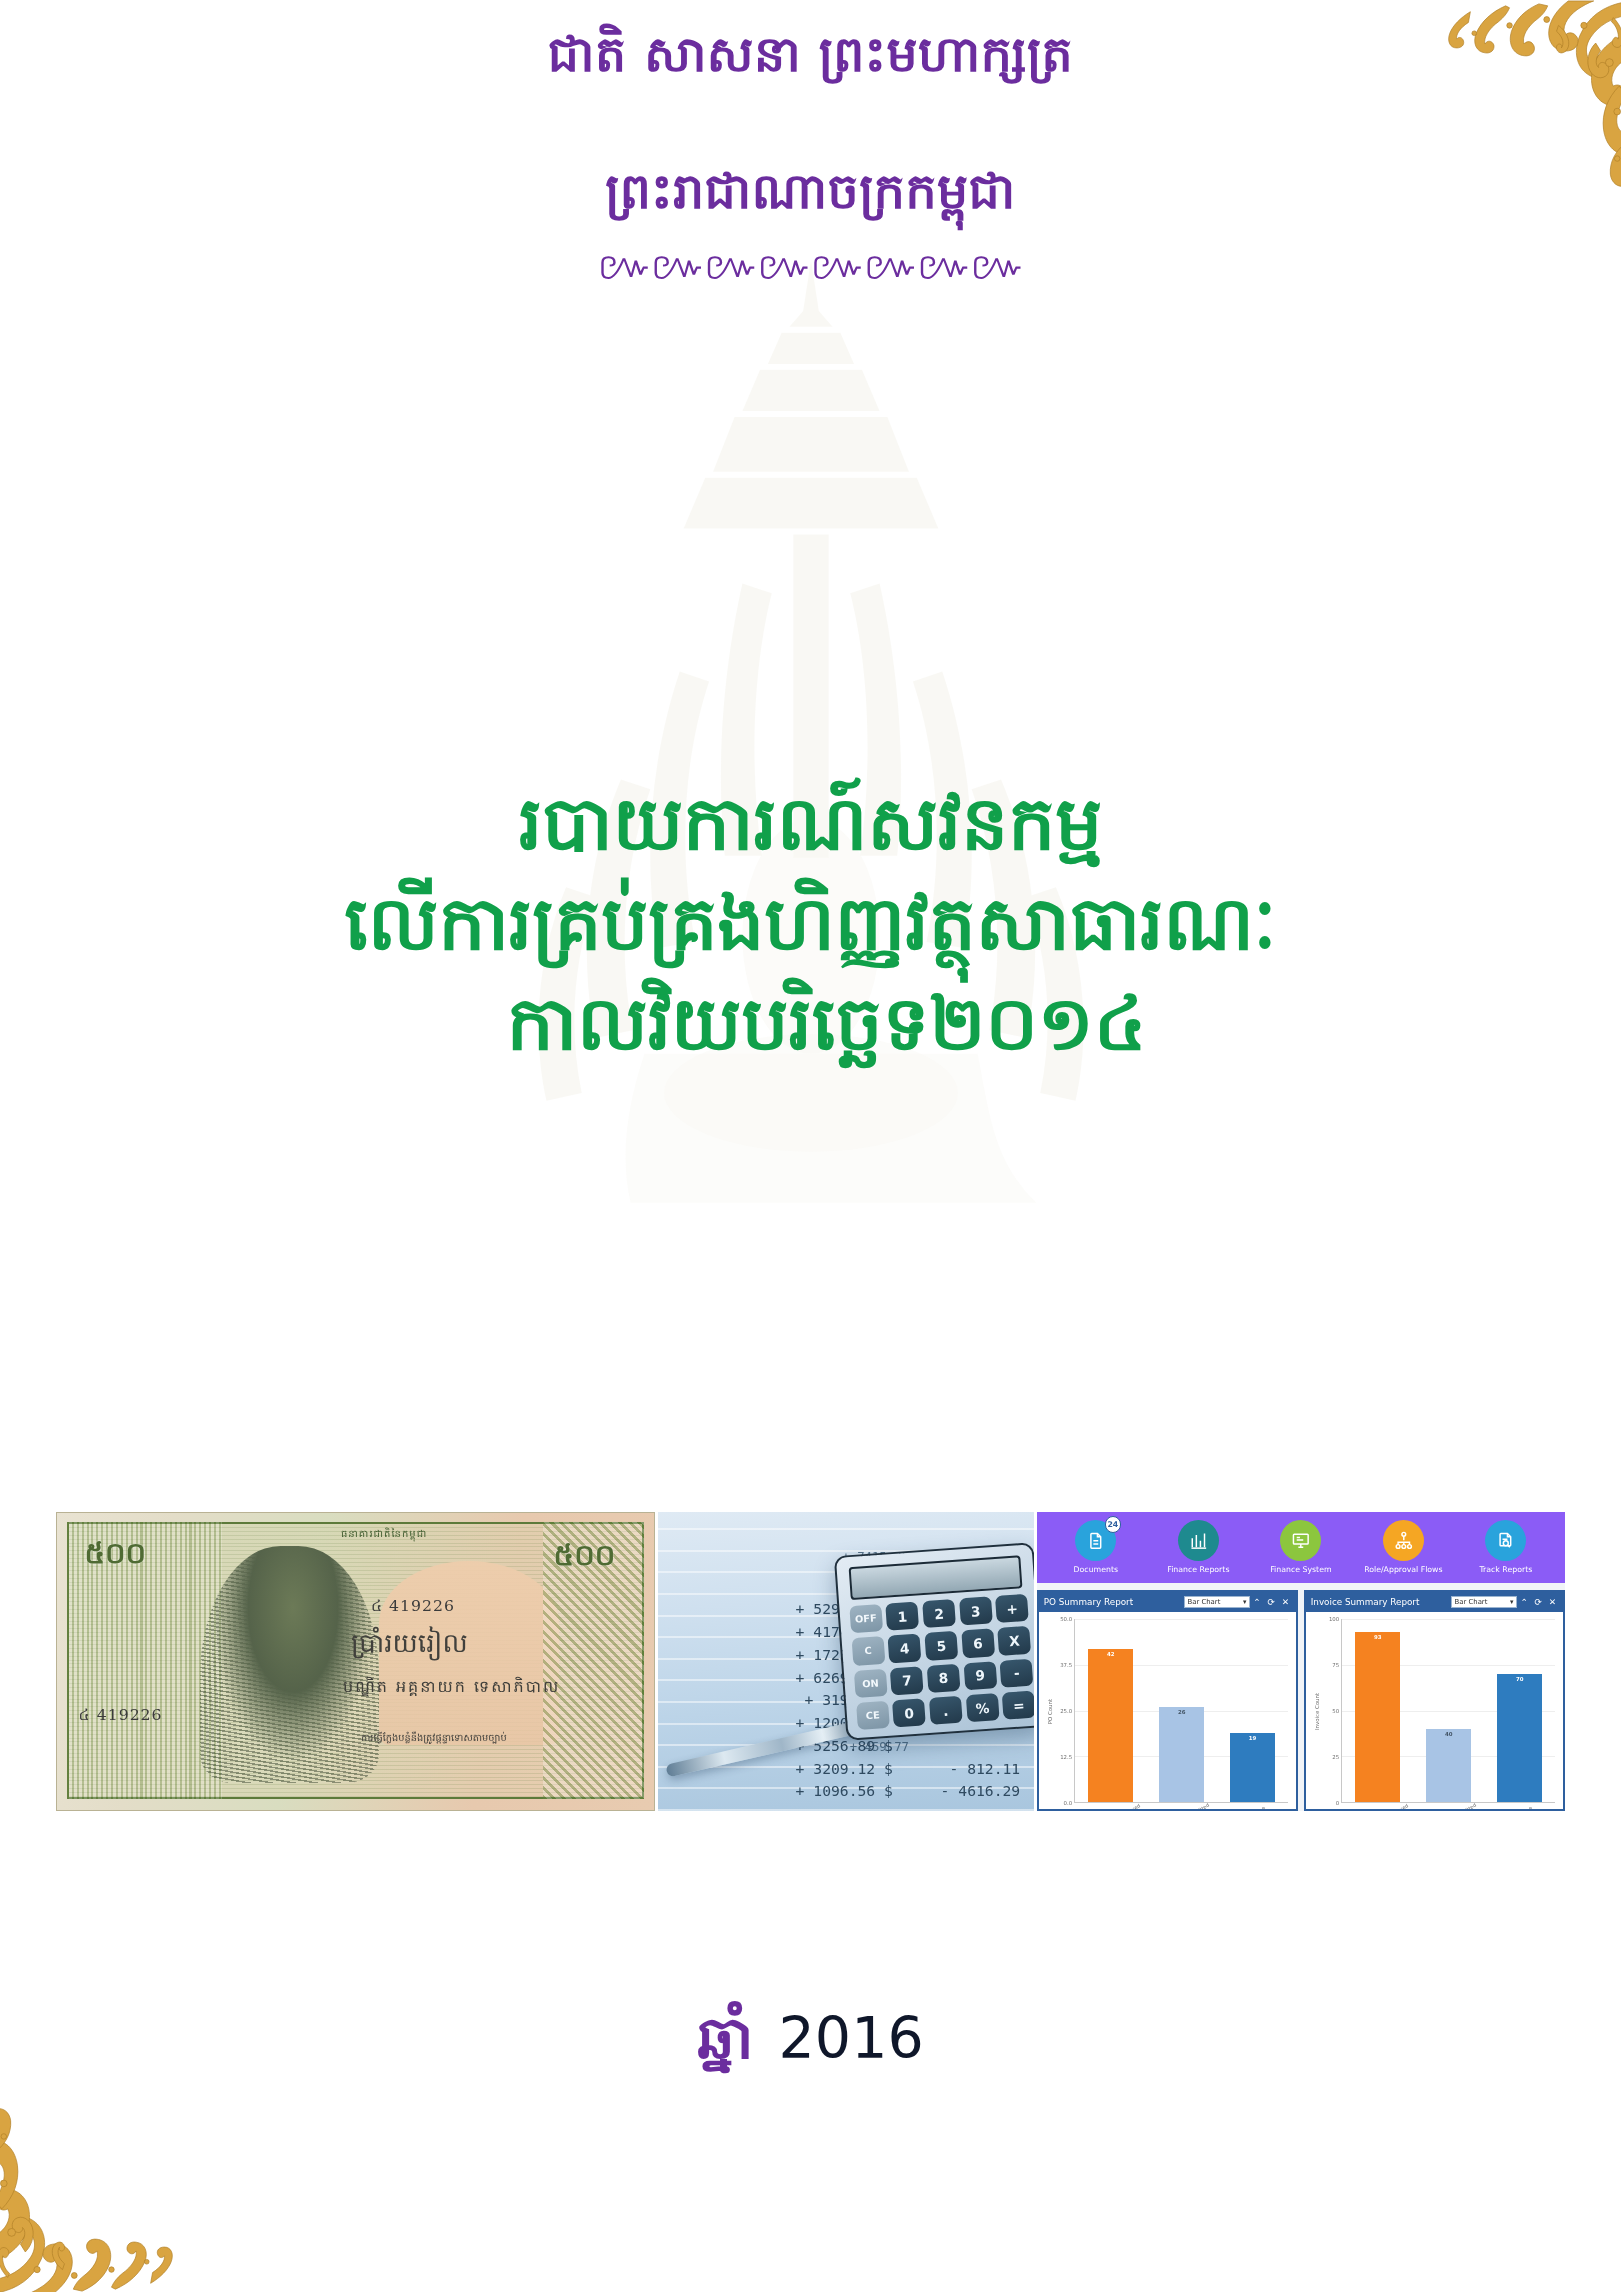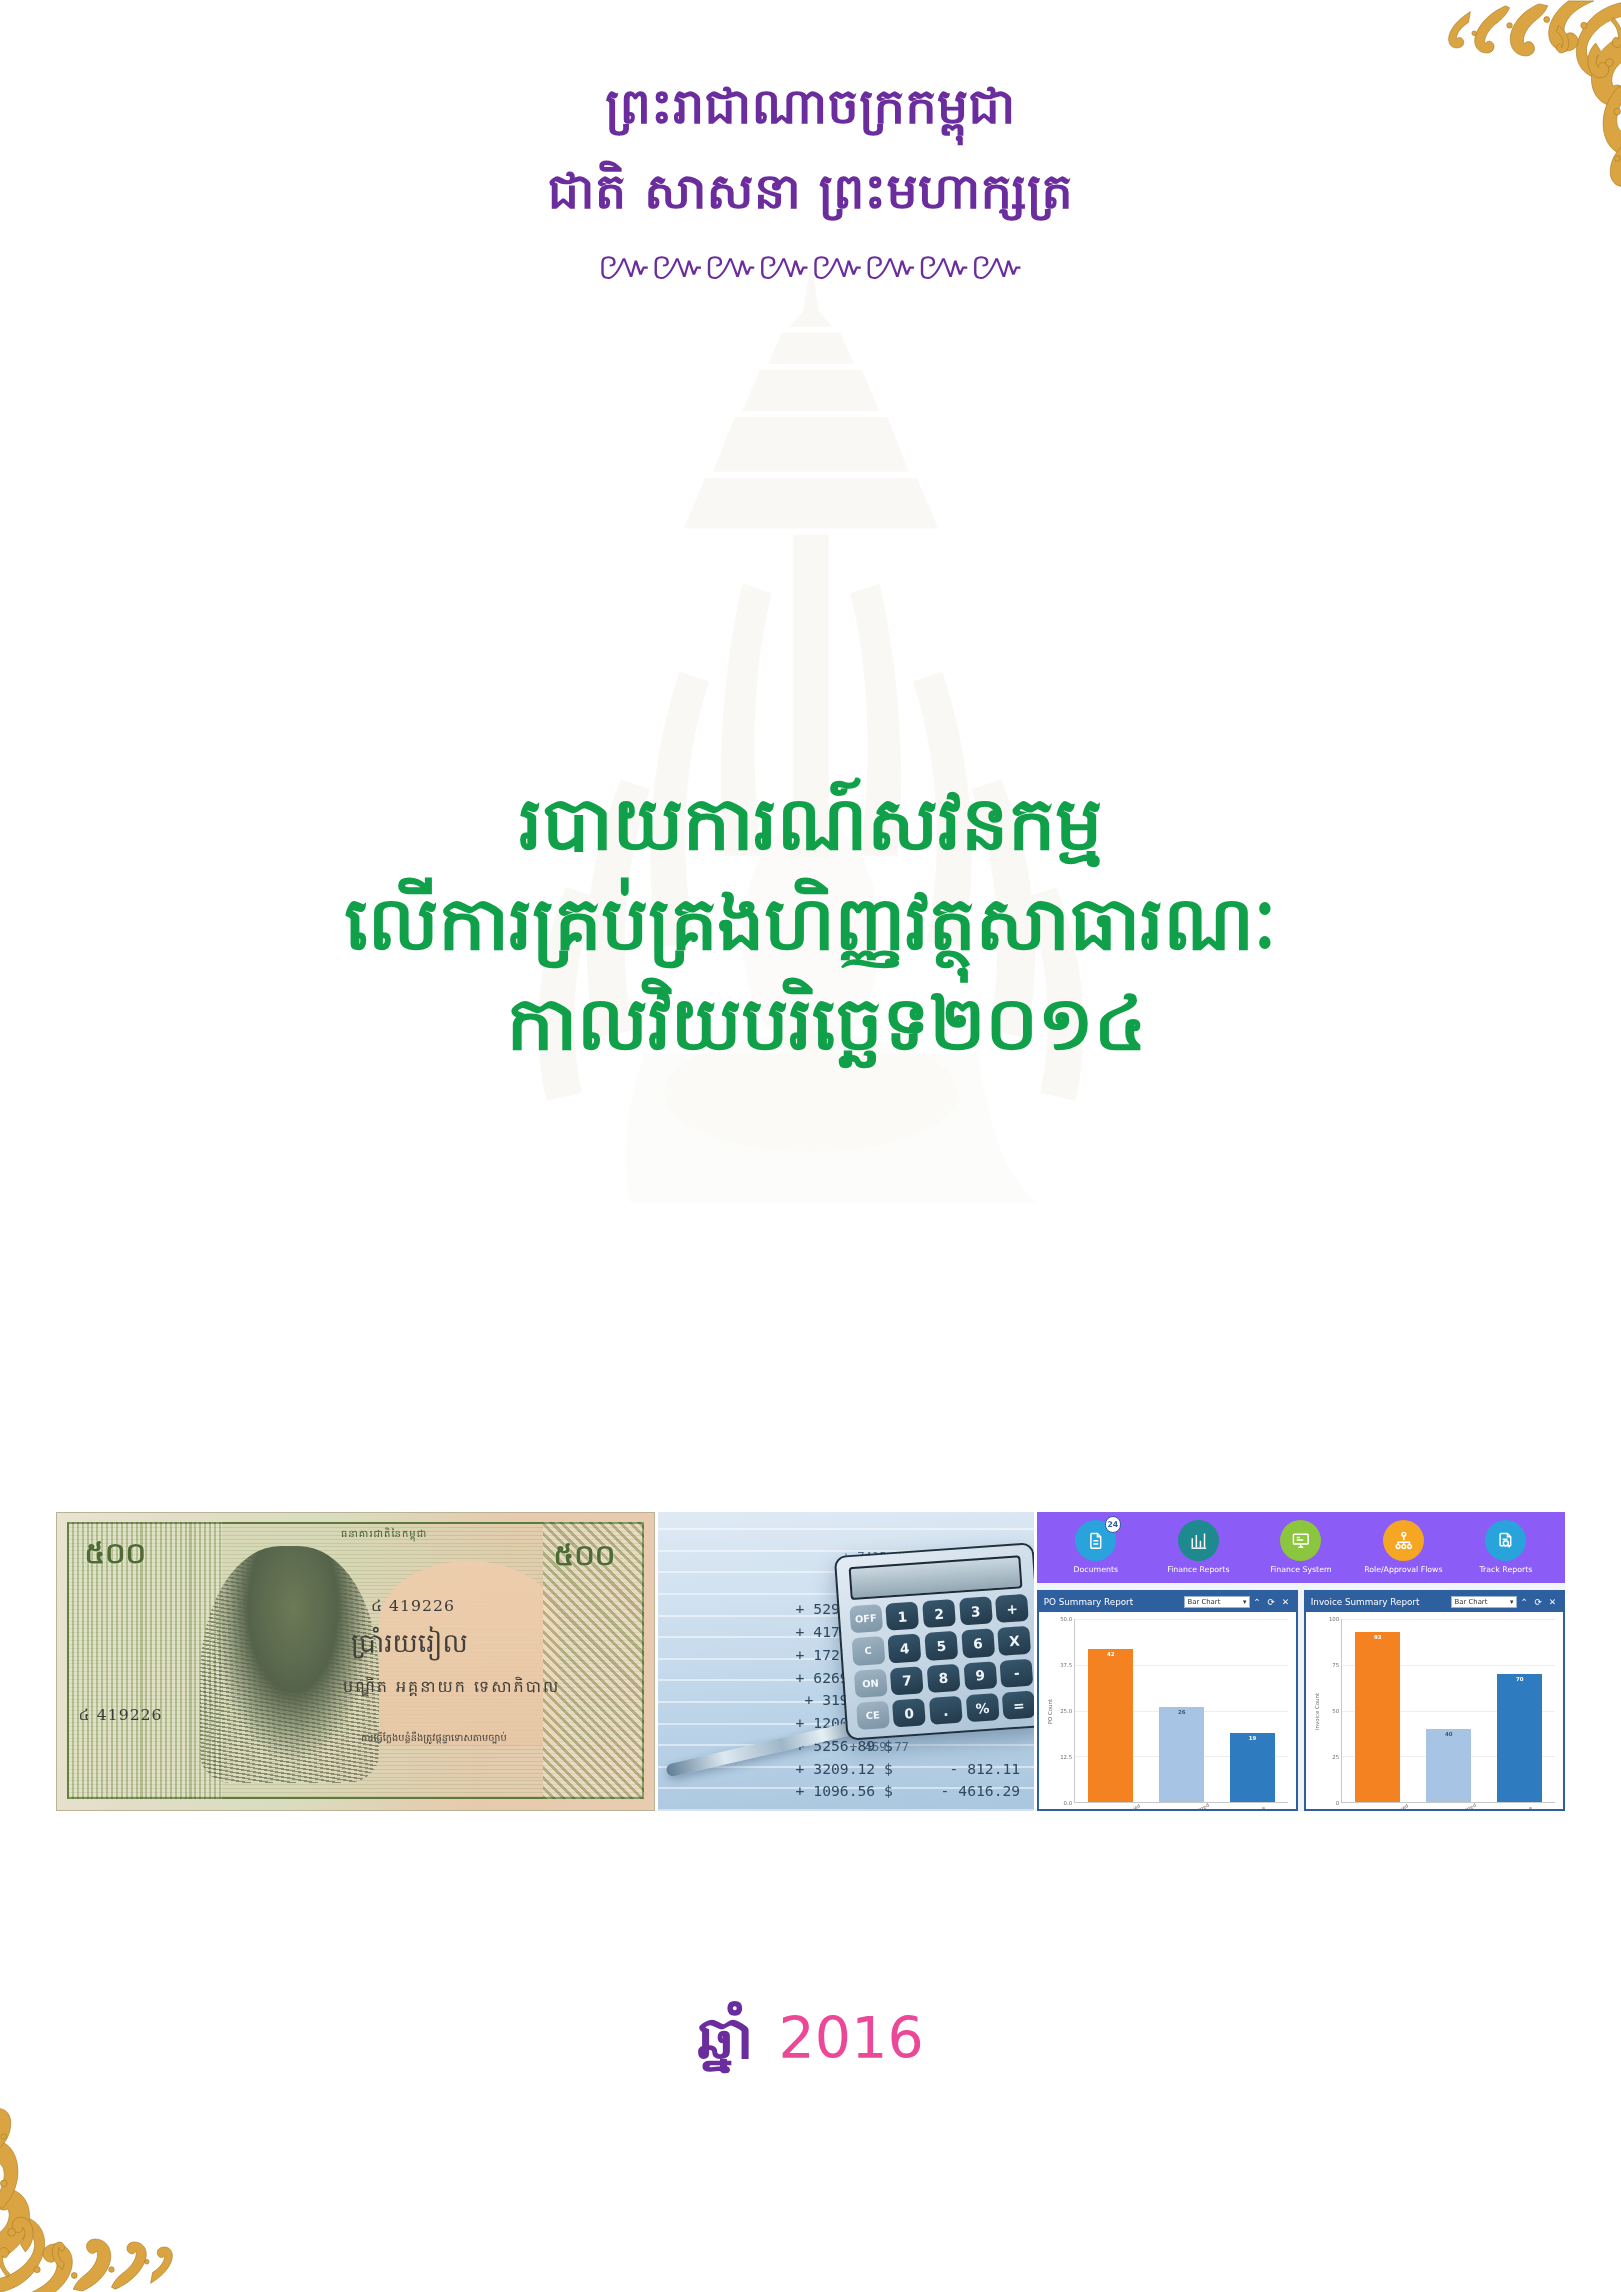--- a/index.html
+++ b/index.html
@@ -489,21 +489,21 @@
     width: 1621px;
     text-align: center;
     z-index: 6;
   }
   .year-text {
     color: #6b2d9e;
     font-weight: bold;
     font-size: 59px;
   }
   .year-num {
-    color: #ec4899;
+    color: #0f172a;
     font-size: 57px;
     font-weight: normal;
     margin-left: 20px;
   }
 </style>
 </head>
 <body>
 
 <div class="page">
 
@@ -575,22 +575,22 @@
         <path d="M120 650 C92 716 84 796 100 868 L136 860 C122 792 128 724 150 660 Z"></path>
         <path d="M620 650 C648 716 656 796 640 868 L604 860 C618 792 612 724 590 660 Z"></path>
         <path d="M200 820 C180 880 176 930 186 972 L600 972 C556 930 552 880 540 820 Z" opacity="0.5"></path>
         <ellipse cx="370" cy="700" rx="70" ry="120" opacity="0.6"></ellipse>
         <ellipse cx="370" cy="860" rx="150" ry="60" opacity="0.5"></ellipse>
       </g>
     </svg>
   </div>
 
   <div class="header">
+    <div class="kingdom-line kingdom-line-2">ជាតិ សាសនា ព្រះមហាក្សត្រ</div>
     <div class="kingdom-line kingdom-line-1">ព្រះរាជាណាចក្រកម្ពុជា</div>
-    <div class="kingdom-line kingdom-line-2">ជាតិ សាសនា ព្រះមហាក្សត្រ</div>
     <div class="divider-orn">៚៚៚៚៚៚៚៚</div>
   </div>
 
   <div class="title-block">
     <div class="title-line title-line-1">របាយការណ៍សវនកម្ម</div>
     <div class="title-line title-line-2">លើការគ្រប់គ្រងហិញ្ញវត្ថុសាធារណៈ</div>
     <div class="title-line title-line-3">កាលវិយបរិច្ឆេទ២០១៤</div>
   </div>
 
   <div class="image-strip">

